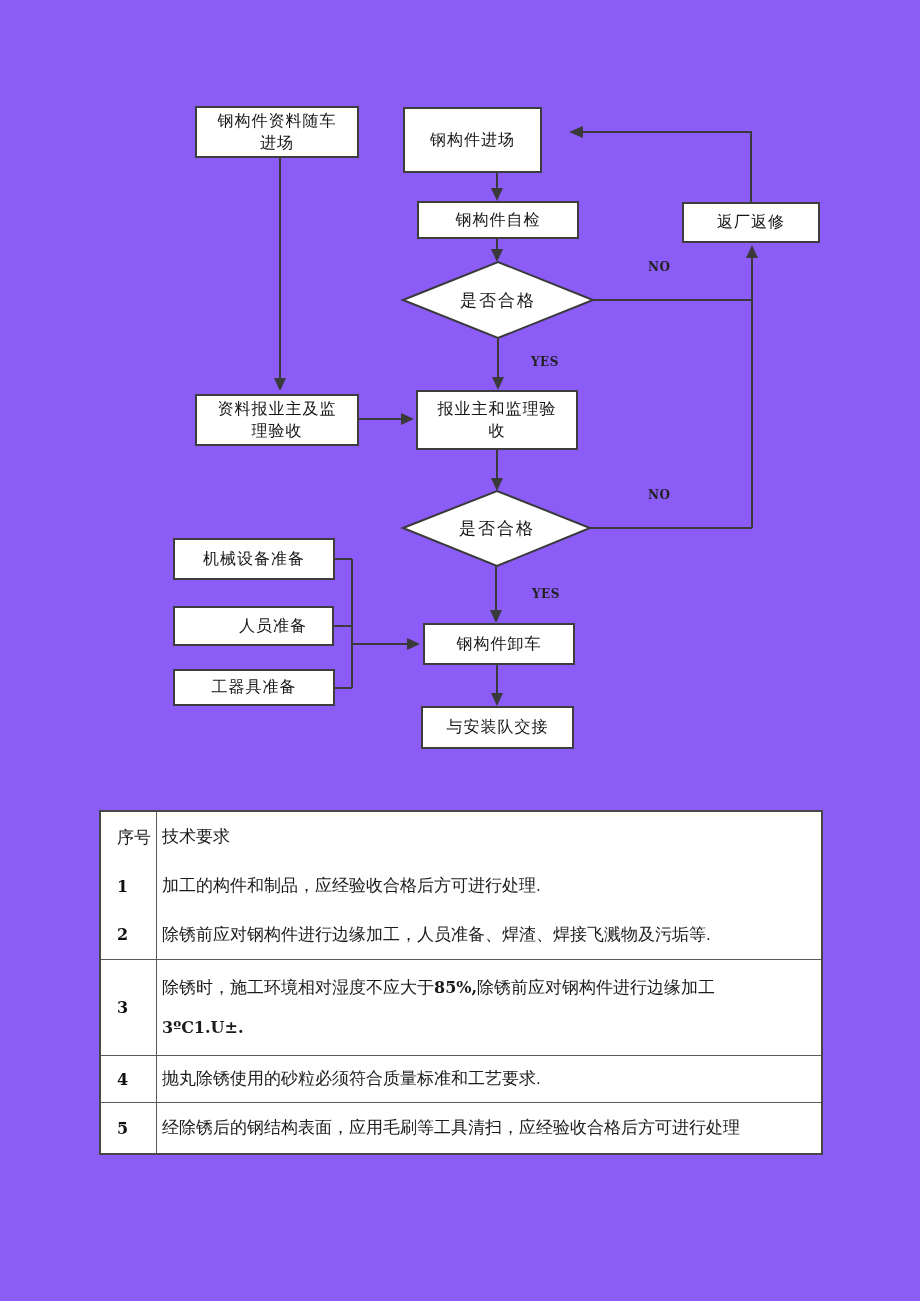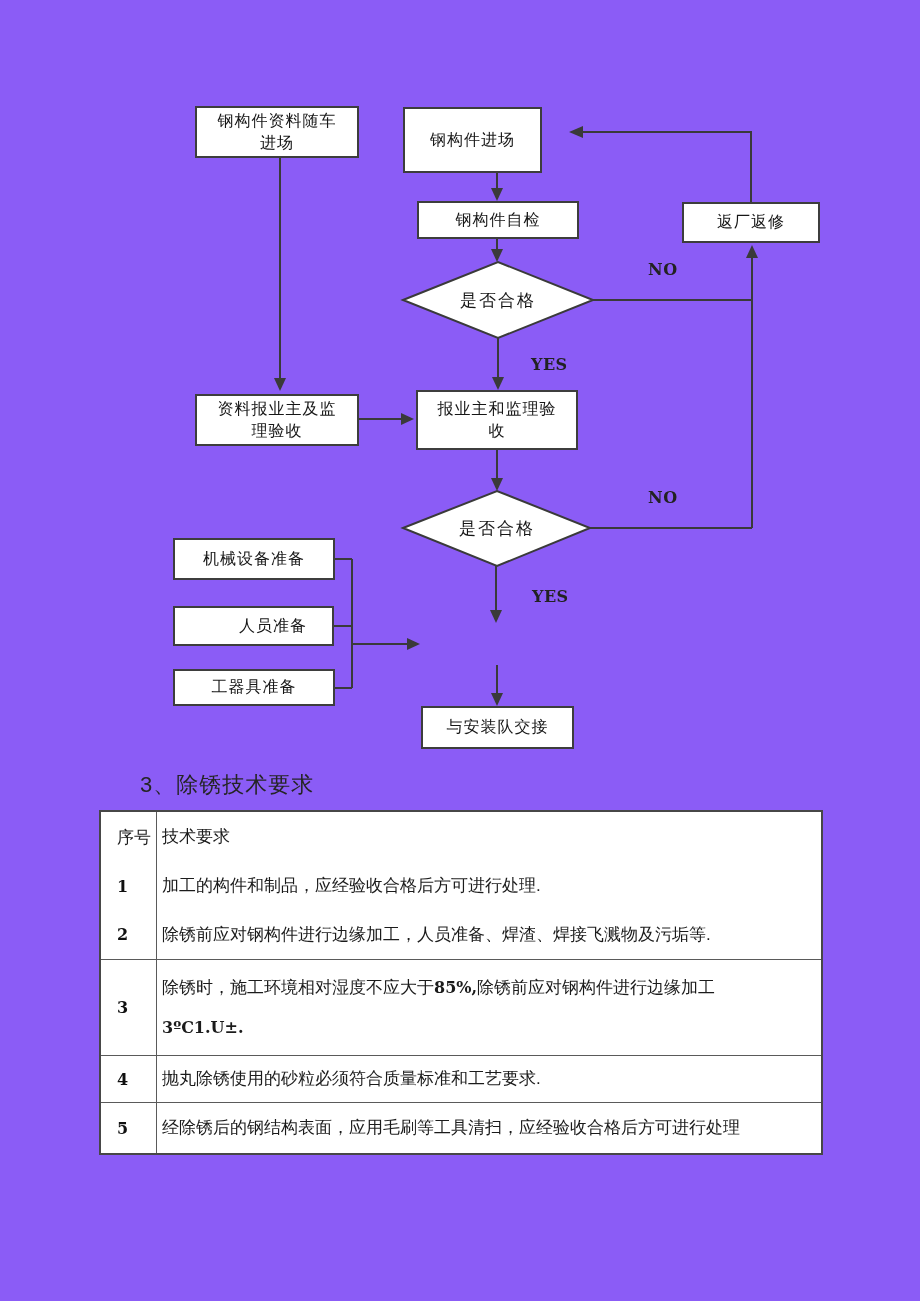--- a/index.html
+++ b/index.html
@@ -7,21 +7,21 @@
         font-family:"Liberation Sans",sans-serif;color:#1b1b1b;}
   
   #fc-svg{position:absolute;left:0;top:0;width:920px;height:1301px;}
   .fc-box{position:absolute;box-sizing:border-box;border:2px solid #3d3d3d;background:#ffffff;
           display:flex;align-items:center;justify-content:center;text-align:center;
           font-family:"DejaVu Serif",serif;font-size:16px;color:#161616;line-height:1.4;
           white-space:pre-line;letter-spacing:1px;}
   .fc-dlabel{position:absolute;text-align:center;font-family:"DejaVu Serif",serif;
              font-size:17px;color:#161616;letter-spacing:2px;}
   .fc-tag{position:absolute;font-family:"DejaVu Serif",serif;font-weight:bold;
-          font-size:16px;color:#222222;letter-spacing:0.5px;}
+          font-size:12px;color:#222222;letter-spacing:0.5px;}
   
   .section-heading{position:absolute;left:140px;top:770px;font-size:22px;color:#252525;
                    font-family:"Liberation Sans",sans-serif;letter-spacing:1px;}
   
   .req-table{position:absolute;left:99px;top:810px;width:724px;box-sizing:border-box;
              border:2px solid #474747;background:#ffffff;}
   .req-row{display:flex;box-sizing:border-box;align-items:stretch;}
   .req-row.bb{border-bottom:1.5px solid #5a5a5a;}
   .cell-no{flex:0 0 56px;width:56px;box-sizing:border-box;border-right:1.5px solid #5a5a5a;
            padding-left:16px;display:flex;align-items:center;}
@@ -106,29 +106,29 @@
 收</div>
 
   <div class="fc-dlabel" style="left:427px;top:517px;width:140px;">是否合格</div>
 
   <div class="fc-box" style="left:173px;top:538px;width:162px;height:42px;">机械设备准备</div>
 
   <div class="fc-box" style="left:173px;top:606px;width:161px;height:40px;padding-left:39px;">人员准备</div>
 
   <div class="fc-box" style="left:173px;top:669px;width:162px;height:37px;">工器具准备</div>
 
+  <div class="fc-box" style="left:423px;top:623px;width:152px;height:42px;">钢构件卸车</div>
 
   <div class="fc-box" style="left:421px;top:706px;width:153px;height:43px;">与安装队交接</div>
 
   <span class="fc-tag" style="left:648px;top:260px;">NO</span>
   <span class="fc-tag" style="left:531px;top:355px;">YES</span>
   <span class="fc-tag" style="left:648px;top:488px;">NO</span>
   <span class="fc-tag" style="left:532px;top:587px;">YES</span>
 
-  <div class="section-heading">3、除锈技术要求</div>
 
   <div class="req-table">
 
     <div class="req-row" style="height:50px;">
       <div class="cell-no">
         <span class="hdr">序号</span>
       </div>
       <div class="cell-text">
         <span class="hdr">技术要求</span>
       </div>

